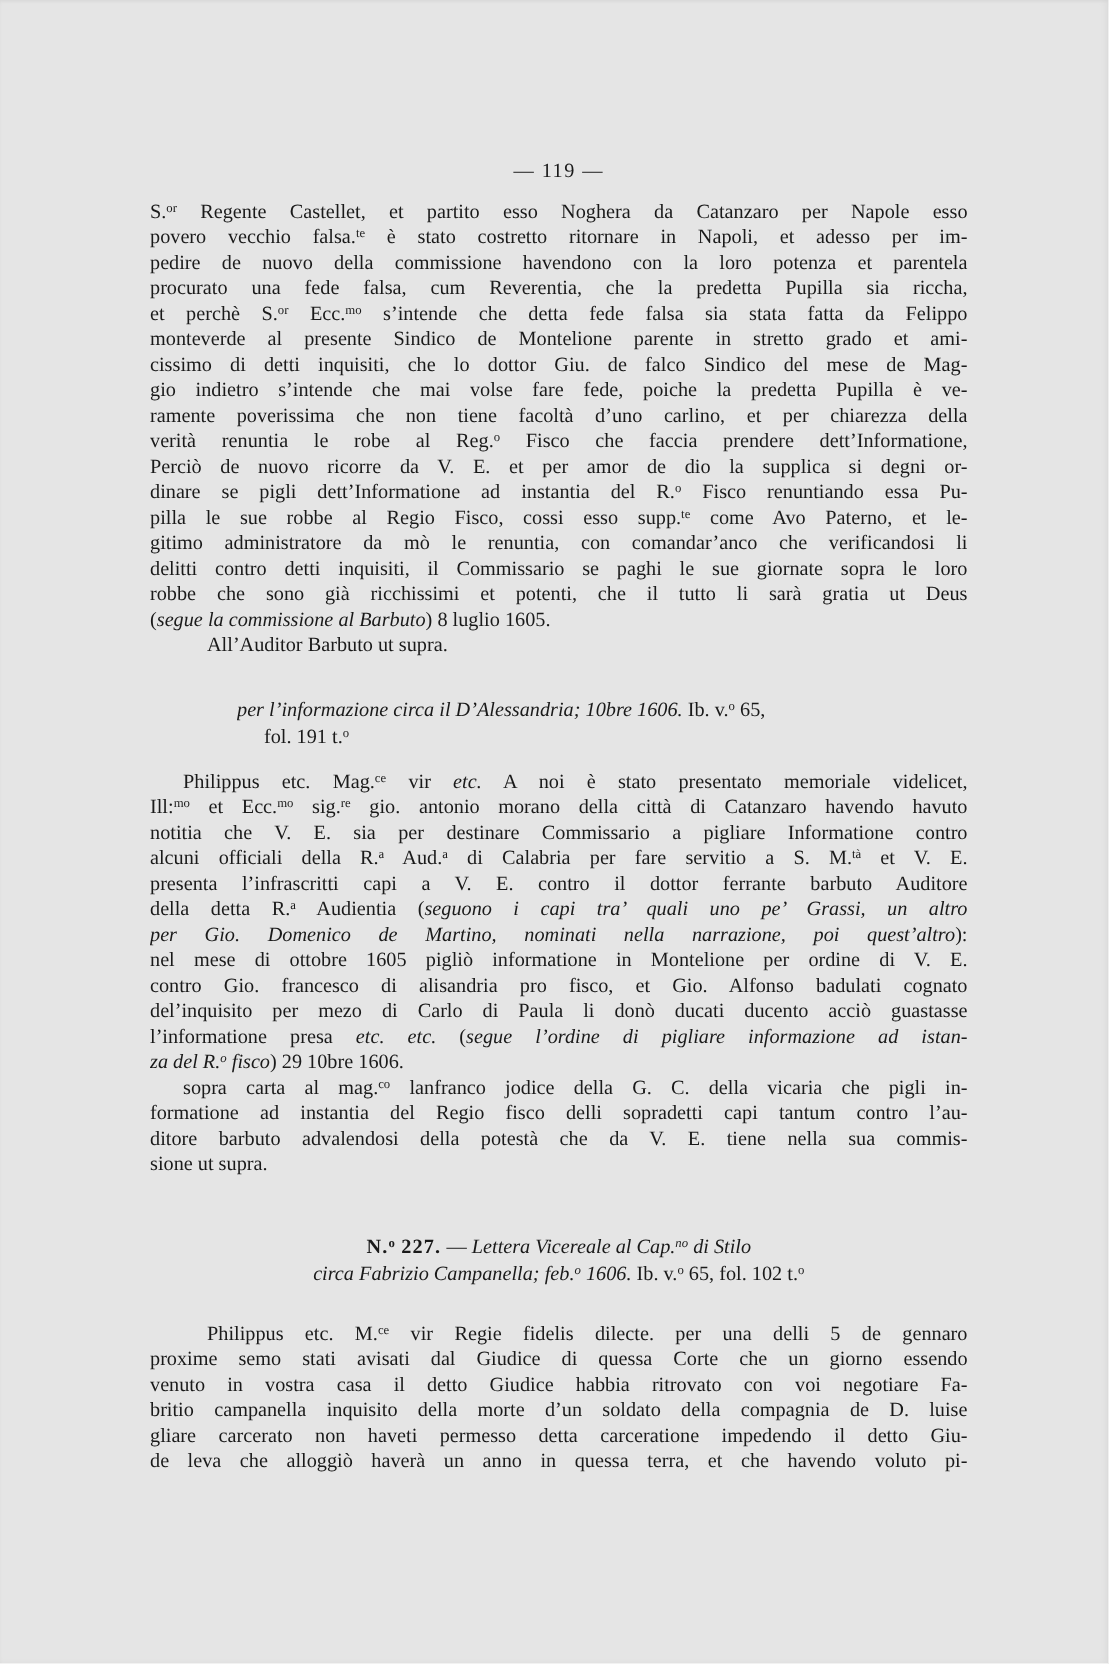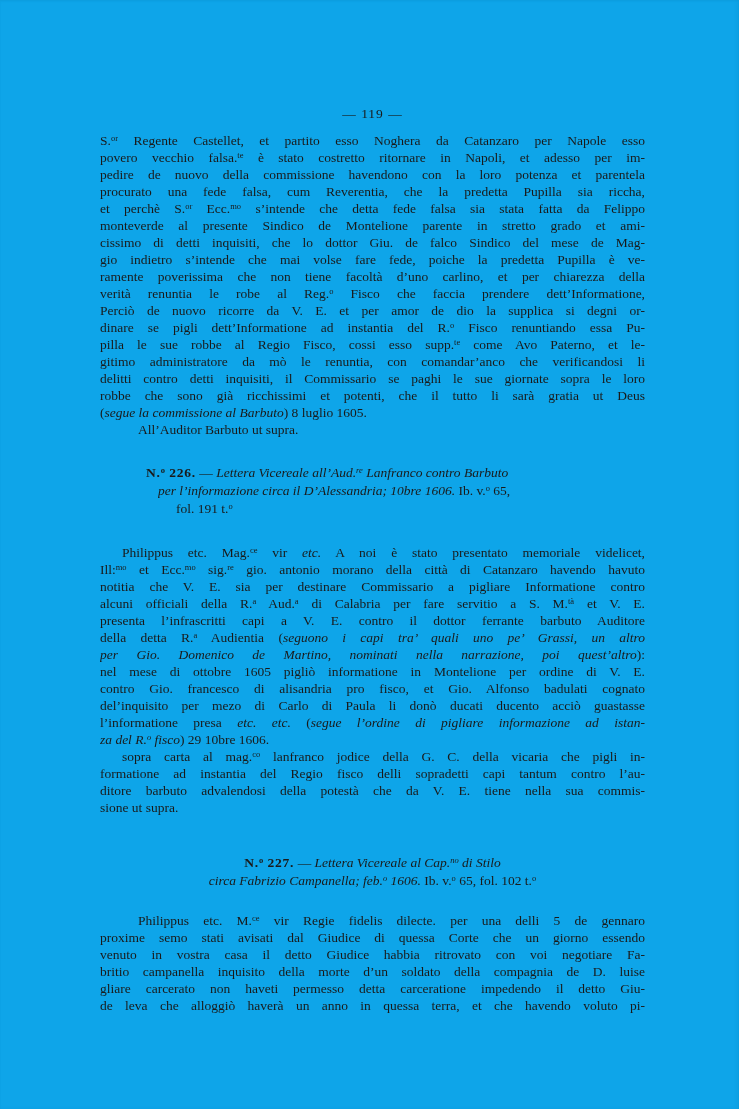--- a/index.html
+++ b/index.html
@@ -1,20 +1,20 @@
 <!DOCTYPE html>
 <html><head>
 <meta charset="utf-8">
 <style>
   html, body { margin: 0; padding: 0; background: #ffffff; }
   .page {
     position: relative;
     width: 739px;
     height: 1109px;
-    background: #0ea5e9;
+    background: #e5e5e5;
     overflow: hidden;
     font-family: "Liberation Serif", "DejaVu Serif", serif;
     color: #1a1a1a;
     box-shadow: inset -2px 0 4px rgba(0,0,0,0.04), inset 0 1px 2px rgba(0,0,0,0.03);
   }
   .page-number {
     position: absolute;
     top: 106px;
     left: 100px;
     width: 545px;
@@ -75,25 +75,24 @@
         <div class="line align-justify"><span class="rn">pilla le sue robbe al Regio Fisco, cossi esso supp.</span><span class="rs">te</span><span class="rn"> come Avo Paterno, et le-</span></div>
         <div class="line align-justify"><span class="rn">gitimo administratore da mò le renuntia, con comandar’anco che verificandosi li</span></div>
         <div class="line align-justify"><span class="rn">delitti contro detti inquisiti, il Commissario se paghi le sue giornate sopra le loro</span></div>
         <div class="line align-justify"><span class="rn">robbe che sono già ricchissimi et potenti, che il tutto li sarà gratia ut Deus</span></div>
         <div class="line align-left"><span class="rn">(</span><span class="ri">segue la commissione al Barbuto</span><span class="rn">) 8 luglio 1605.</span></div>
       </div>
       <div class="block kind-paragraph">
         <div class="line align-left" style="margin-left: 38px;"><span class="rn">All’Auditor Barbuto ut supra.</span></div>
       </div>
       <div class="block kind-heading" style="margin-top: 26px;">
-        <div class="line align-left" style="margin-left: 46px;"><span class="rb">N.</span><span class="rbs">o</span><span class="rb"> 226.</span><span class="rn"> — </span><span class="ri">Lettera Vicereale all’Aud.</span><span class="ris">re</span><span class="ri"> Lanfranco contro Barbuto</span></div>
         <div class="line align-left" style="margin-left: 58px;"><span class="ri">per l’informazione circa il D’Alessandria; 10bre 1606.</span><span class="rn"> Ib. v.</span><span class="rs">o</span><span class="rn"> 65,</span></div>
         <div class="line align-left" style="margin-left: 76px;"><span class="rn">fol. 191 t.</span><span class="rs">o</span></div>
       </div>
-      <div class="block kind-paragraph" style="margin-top: 26px;">
+      <div class="block kind-paragraph" style="margin-top: 12px;">
         <div class="line align-justify" style="margin-left: 22px;"><span class="rn">Philippus etc. Mag.</span><span class="rs">ce</span><span class="rn"> vir </span><span class="ri">etc.</span><span class="rn"> A noi è stato presentato memoriale videlicet,</span></div>
         <div class="line align-justify"><span class="rn">Ill:</span><span class="rs">mo</span><span class="rn"> et Ecc.</span><span class="rs">mo</span><span class="rn"> sig.</span><span class="rs">re</span><span class="rn"> gio. antonio morano della città di Catanzaro havendo havuto</span></div>
         <div class="line align-justify"><span class="rn">notitia che V. E. sia per destinare Commissario a pigliare Informatione contro</span></div>
         <div class="line align-justify"><span class="rn">alcuni officiali della R.</span><span class="rs">a</span><span class="rn"> Aud.</span><span class="rs">a</span><span class="rn"> di Calabria per fare servitio a S. M.</span><span class="rs">tà</span><span class="rn"> et V. E.</span></div>
         <div class="line align-justify"><span class="rn">presenta l’infrascritti capi a V. E. contro il dottor ferrante barbuto Auditore</span></div>
         <div class="line align-justify"><span class="rn">della detta R.</span><span class="rs">a</span><span class="rn"> Audientia (</span><span class="ri">seguono i capi tra’ quali uno pe’ Grassi, un altro</span></div>
         <div class="line align-justify"><span class="ri">per Gio. Domenico de Martino, nominati nella narrazione, poi quest’altro</span><span class="rn">):</span></div>
         <div class="line align-justify"><span class="rn">nel mese di ottobre 1605 pigliò informatione in Montelione per ordine di V. E.</span></div>
         <div class="line align-justify"><span class="rn">contro Gio. francesco di alisandria pro fisco, et Gio. Alfonso badulati cognato</span></div>
         <div class="line align-justify"><span class="rn">del’inquisito per mezo di Carlo di Paula li donò ducati ducento acciò guastasse</span></div>

